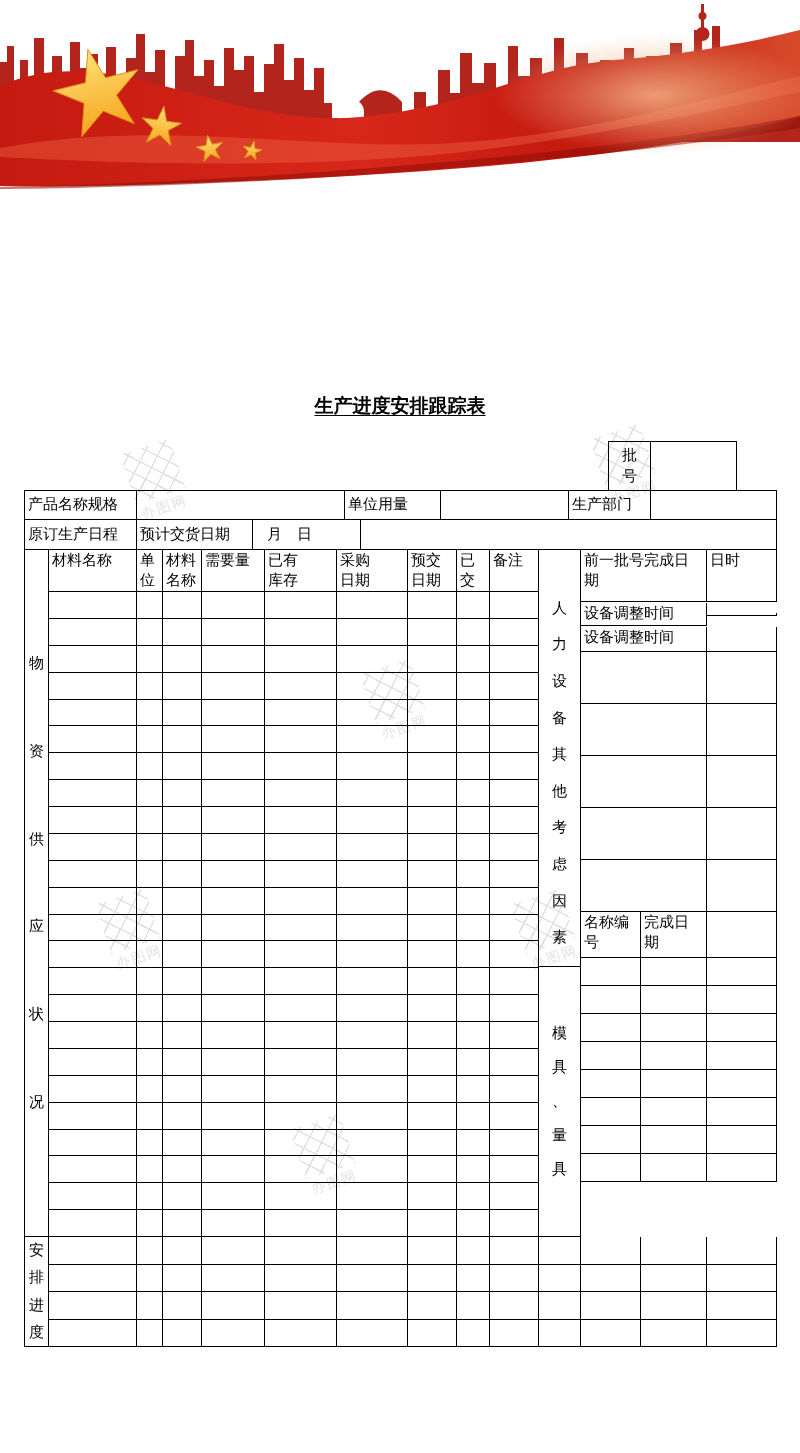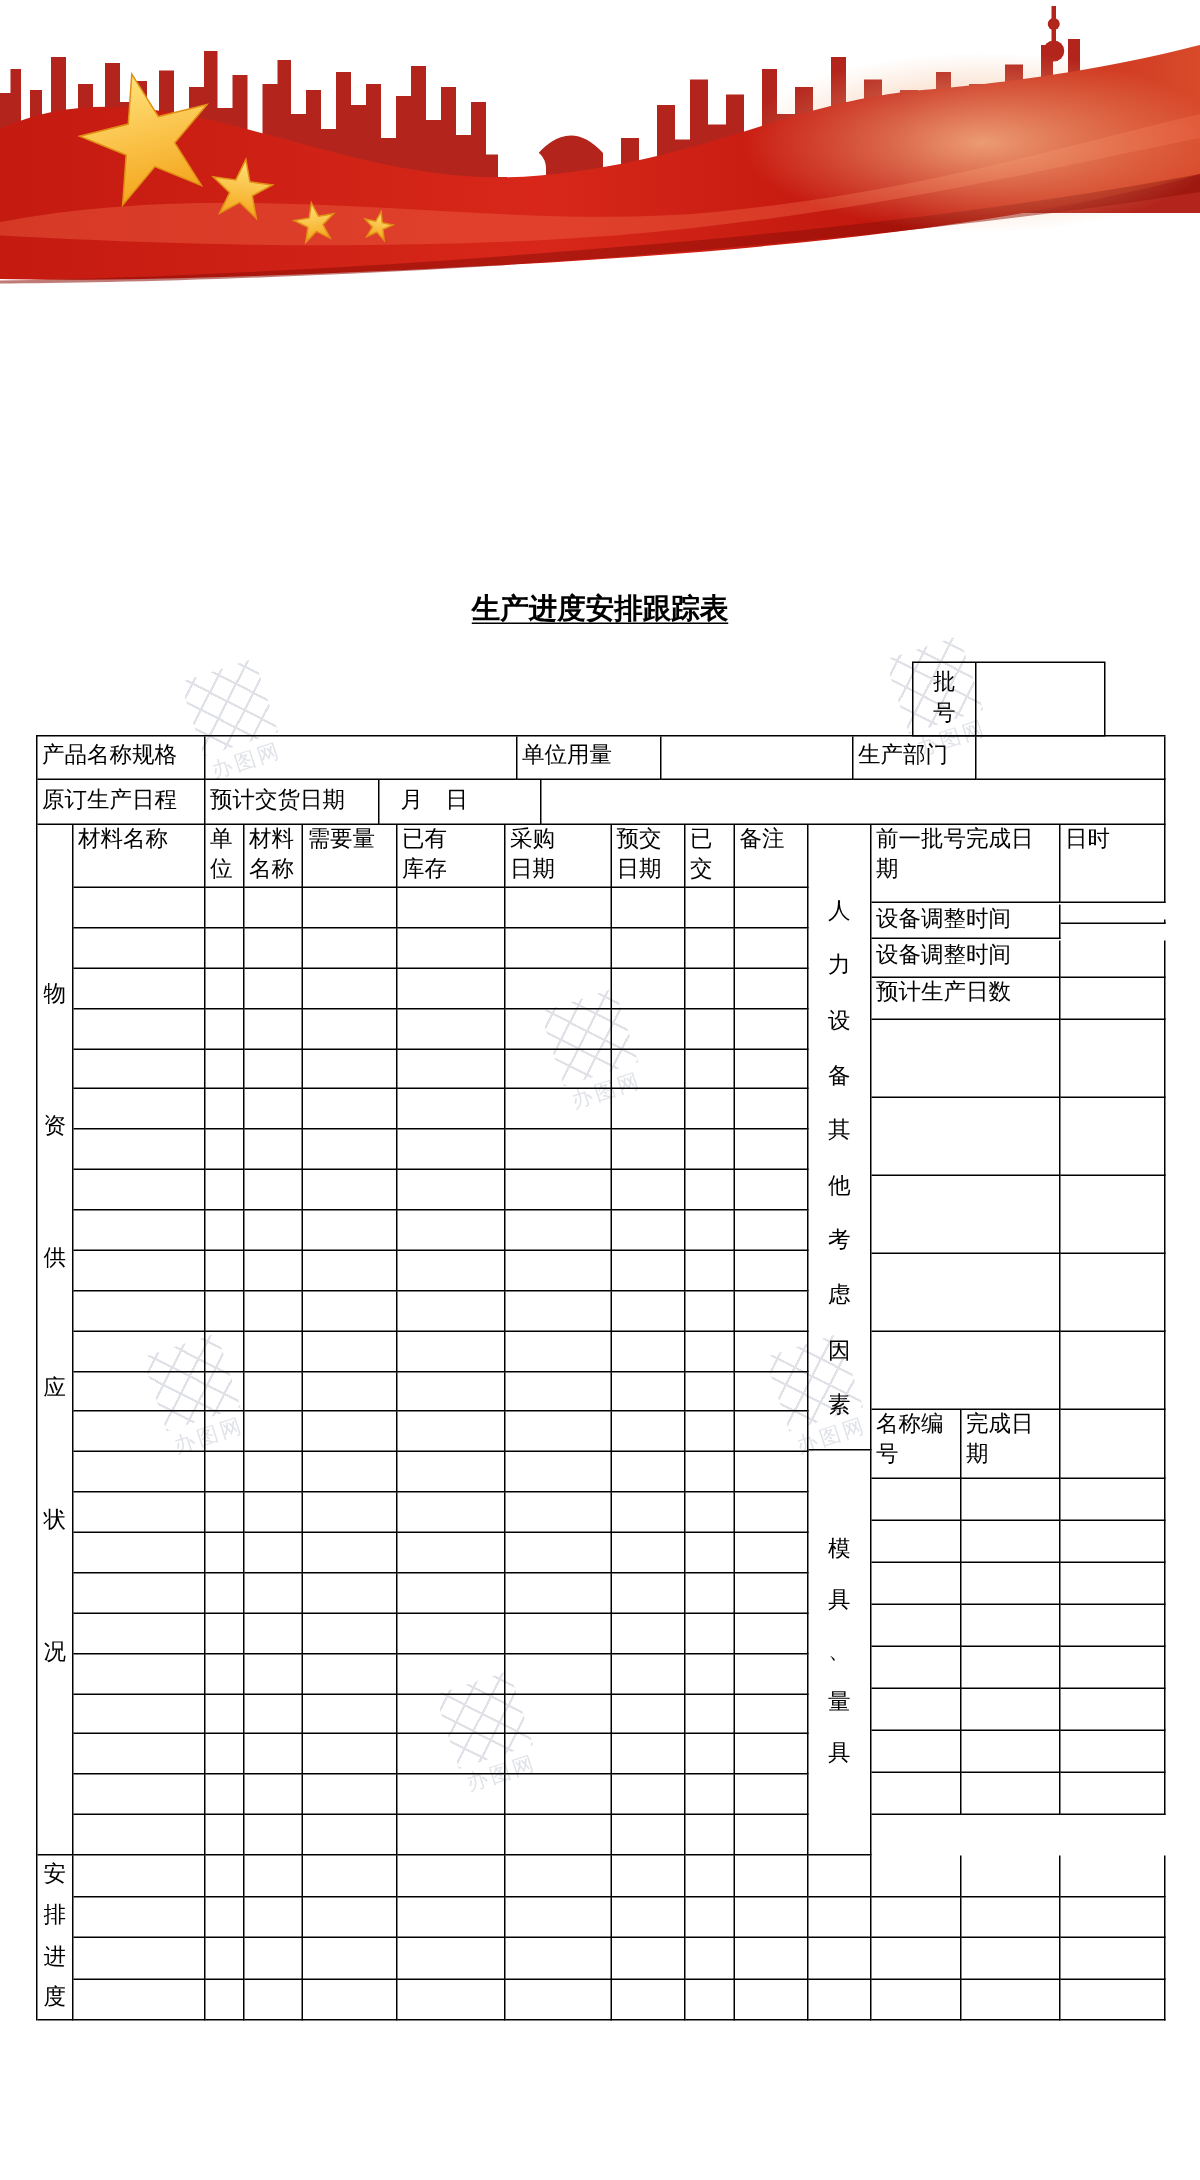--- a/index.html
+++ b/index.html
@@ -494,24 +494,20 @@
             <div class="cell" style="width: 70px;">日时</div>
           </div>
           <div class="row" style="height: 25px; align-items: center;">
             <div class="cell" style="width: 126px;">设备调整时间</div>
             <div class="cell" style="width: 70px;"></div>
           </div>
           <div class="row" style="height: 25px;">
             <div class="cell" style="width: 126px;">设备调整时间</div>
             <div class="cell" style="width: 70px;"></div>
           </div>
-          <div class="row" style="height: 28px;">
-            <div class="cell" style="width: 126px;">预计生产日数</div>
-            <div class="cell" style="width: 70px;"></div>
-          </div>
           <div class="row" style="height: 52px;">
             <div class="cell" style="width: 126px;"></div>
             <div class="cell" style="width: 70px;"></div>
           </div>
           <div class="row" style="height: 52px;">
             <div class="cell" style="width: 126px;"></div>
             <div class="cell" style="width: 70px;"></div>
           </div>
           <div class="row" style="height: 52px;">
             <div class="cell" style="width: 126px;"></div>

